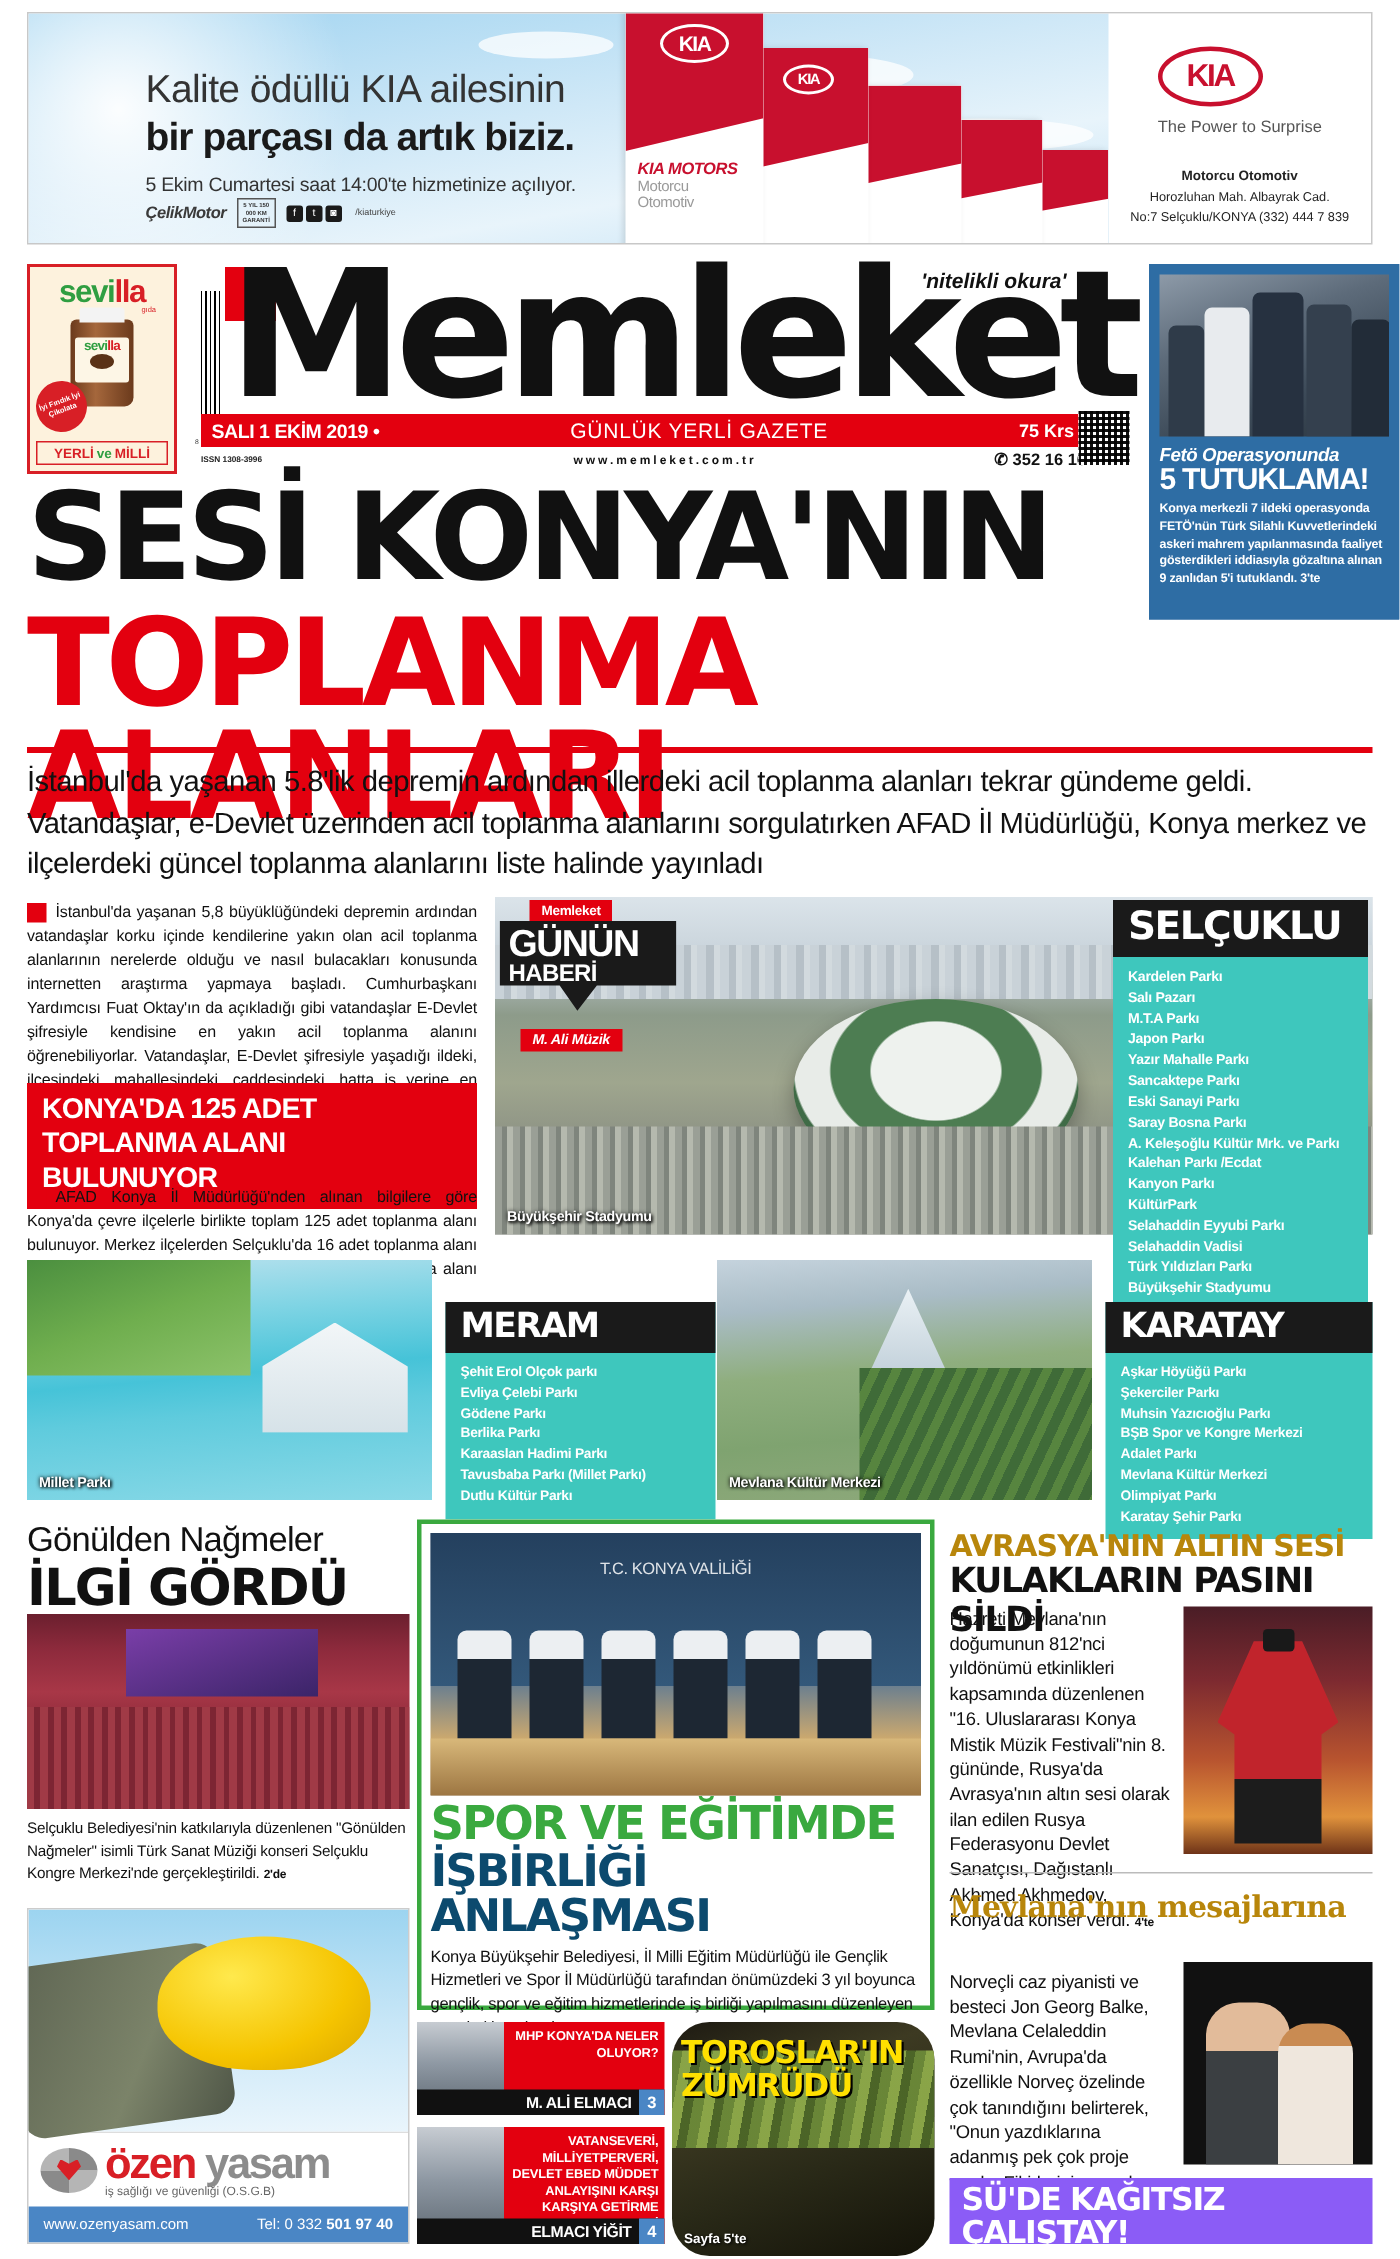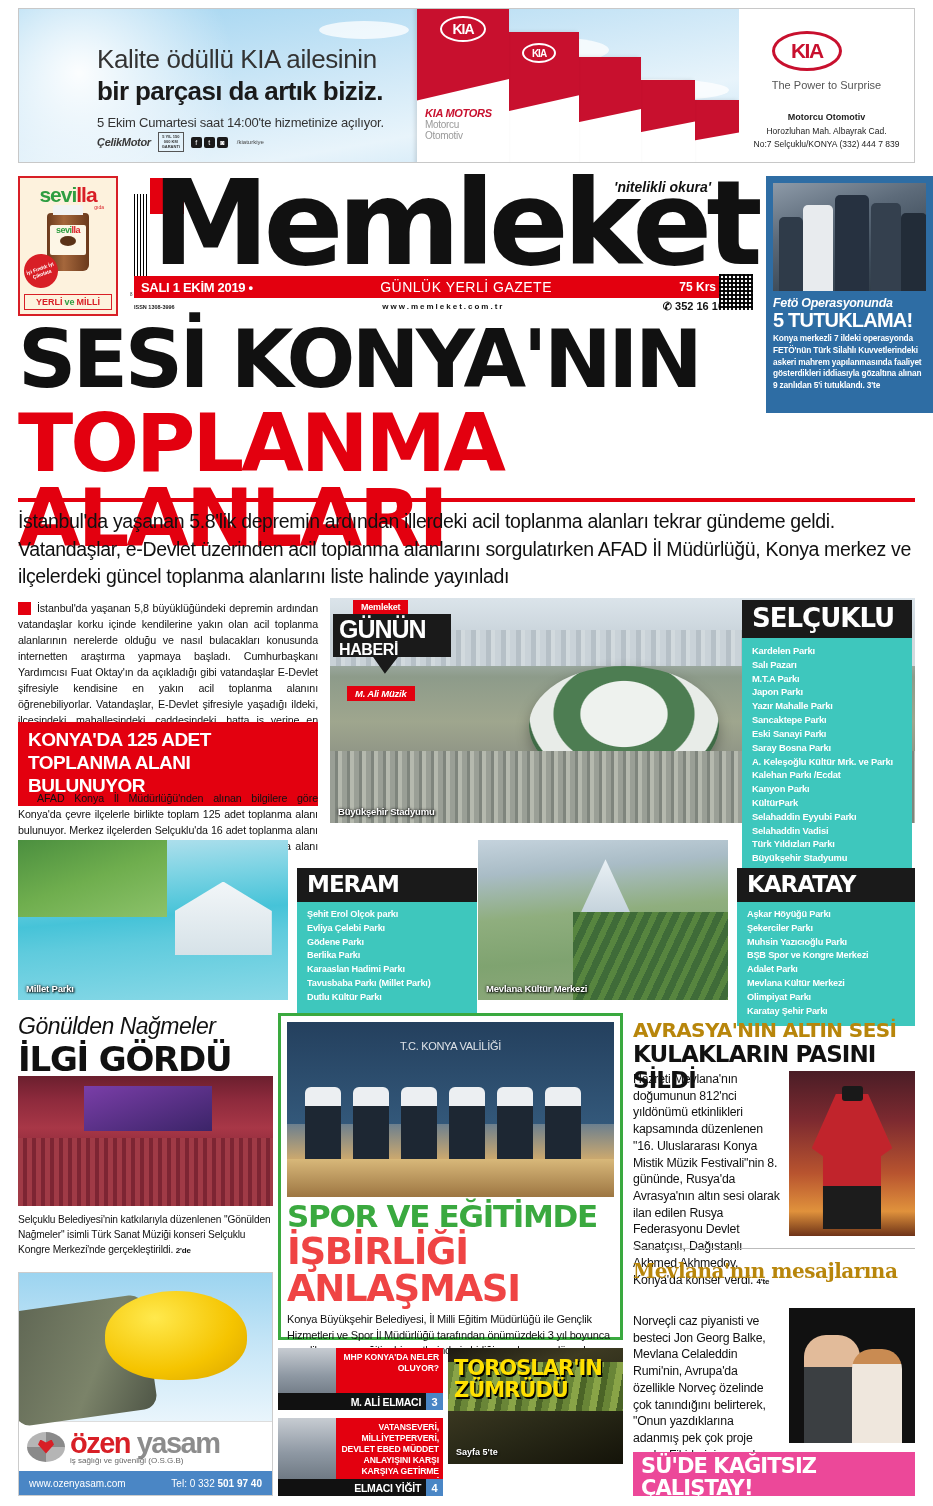--- a/index.html
+++ b/index.html
@@ -194,21 +194,21 @@
   .kp-dome { position:absolute; left:38%; top:12%; width:26%; height:44%;
     background:linear-gradient(180deg,#eaf1f5,#b9c9d4); clip-path:polygon(50% 0,100% 100%,0 100%); }
   .kp-trees { position:absolute; right:0; bottom:0; width:62%; height:55%;
     background:repeating-linear-gradient(115deg,#3f6b38 0 7px,#57853f 7px 13px); }
   .karatay-panel { left:737px; top:868px; width:178px; }
   .karatay-panel .lp-head { font-size:23px; }
   .karatay-panel li { font-size:9.2px; line-height:1.5; }
 
   
   .gn-kicker { position:absolute; left:18px; top:1013px; font-size:23px; color:#111;
-    letter-spacing:-.5px; font-weight:400;font-style:italic; }
+    letter-spacing:-.5px; font-weight:400; }
   .gn-head { position:absolute; left:18px; top:1039px; font-size:34px; font-weight:bold;
     color:#111; letter-spacing:-1.2px; font-family:"DejaVu Sans", sans-serif; }
   .gn-photo { left:18px; top:1076px; width:255px; height:130px;
     background:linear-gradient(180deg,#6b1f2e 0%,#8d2a3c 18%,#a83747 40%,#7c2333 70%,#511722 100%); }
   .gn-stage { position:absolute; left:26%; top:8%; width:50%; height:34%;
     background:linear-gradient(160deg,#7a3ea8,#3b2468); }
   .gn-seat { position:absolute; left:0; bottom:0; width:100%; height:52%;
     background:repeating-linear-gradient(to right,#a03a46 0 5px,#7d2533 5px 9px); }
   .gn-cap { position:absolute; left:18px; top:1212px; width:255px; font-size:10.2px;
     line-height:1.48; color:#111; letter-spacing:-.15px; }
@@ -243,40 +243,40 @@
   .gb-wall { position:absolute; left:0; top:0; width:100%; height:58%;
     background:linear-gradient(180deg,#24405e,#33587a); }
   .gb-logo { position:absolute; left:30%; top:10%; width:40%; height:34%; color:#fff;
     font-size:11px; text-align:center; opacity:.85; letter-spacing:-.3px; }
   .gb-table { position:absolute; left:0; bottom:0; width:100%; height:22%;
     background:linear-gradient(180deg,#d8b87a,#9d7642); }
   .person { position:absolute; bottom:22%; width:36px; height:72px; border-radius:6px 6px 0 0;
     background:linear-gradient(180deg,#eceff2 0 26%,#1d2733 26% 100%); }
   .gb-h1 { font-size:31px; font-weight:bold; color:#3aa93f; letter-spacing:-1.3px; line-height:1.02;
     margin-top:4px; font-family:"DejaVu Sans", sans-serif; }
-  .gb-h2 { font-size:37px; font-weight:bold; color:#ef4444; letter-spacing:-1.3px; line-height:1.02;
+  .gb-h2 { font-size:30px; font-weight:bold; color:#0c4a6e; letter-spacing:-1.3px; line-height:1.02;
     font-family:"DejaVu Sans", sans-serif; }
   .gb-body { font-size:11px; line-height:1.42; color:#111; margin-top:4px; letter-spacing:-.2px; }
 
   .col-mhp { position:absolute; left:278px; top:1348px; width:165px; height:62px;
     background:#e3000f; overflow:hidden; }
   .col-yigit { position:absolute; left:278px; top:1418px; width:165px; height:78px;
     background:#e3000f; overflow:hidden; }
   .col-face { position:absolute; left:0; top:0; width:58px; height:100%;
     background:linear-gradient(180deg,#c7ccd2 0%,#8e98a3 45%,#5c6670 100%); }
   .col-txt { position:absolute; left:60px; right:4px; top:4px; color:#fff; font-size:8.6px;
     font-weight:bold; text-align:right; line-height:1.28; letter-spacing:-.1px; }
   .col-foot { position:absolute; left:0; right:0; bottom:0; height:17px; background:#111;
     display:flex; align-items:center; justify-content:flex-end; }
   .col-name { color:#fff; font-size:10.5px; font-weight:bold; padding-right:5px; letter-spacing:-.3px;}
   .col-num { width:17px; height:17px; background:#4a86c5; color:#fff; font-size:11px; font-weight:bold;
     display:flex; align-items:center; justify-content:center; }
 
-  .toros { position:absolute; left:448px; top:1348px; width:175px; height:116px; overflow:hidden;
-    background:linear-gradient(160deg,#1d1a12 0%,#3d3a22 30%,#2a2a18 60%,#141309 100%); }
+  .toros { position:absolute; left:448px; top:1348px; width:175px; height:156px; overflow:hidden;
+    background:linear-gradient(160deg,#1d1a12 0%,#3d3a22 30%,#2a2a18 60%,#141309 100%);border-radius:25px; }
   .toros-vine { position:absolute; left:0; top:12%; width:100%; height:42%;
     background:repeating-linear-gradient(100deg,#6f8f3a 0 7px,#93b14c 7px 14px,#4e6a28 14px 20px); opacity:.9;}
   .toros-t1 { position:absolute; left:6px; top:8px; color:#ffe000; font-size:21px; font-weight:bold;
     letter-spacing:-1px; text-shadow:1.5px 1.5px 0 #000; font-family:"DejaVu Sans", sans-serif; }
   .toros-t2 { position:absolute; left:6px; top:30px; color:#ffe000; font-size:21px; font-weight:bold;
     letter-spacing:-1px; text-shadow:1.5px 1.5px 0 #000; font-family:"DejaVu Sans", sans-serif; }
   .toros-cap { position:absolute; left:8px; bottom:7px; color:#fff; font-size:9px; font-weight:bold;
     text-shadow:1px 1px 2px #000; }
 
   
@@ -300,21 +300,21 @@
   .mv-head { position:absolute; left:633px; top:1285px; font-size:23px; font-weight:bold;
     color:#111; letter-spacing:-.8px; font-family:"DejaVu Sans", sans-serif; }
   .mv-body { position:absolute; left:633px; top:1313px; width:148px; font-size:12.3px;
     line-height:1.36; color:#111; letter-spacing:-.2px; }
   .mv-photo { left:789px; top:1308px; width:126px; height:135px; background:#111; }
   .mv-p1 { position:absolute; left:12%; bottom:0; width:44%; height:80%;
     background:linear-gradient(180deg,#e2bb9a 0 30%,#3b3f42 30% 100%); border-radius:22px 22px 0 0; }
   .mv-p2 { position:absolute; right:10%; bottom:0; width:40%; height:70%;
     background:linear-gradient(180deg,#c98b52 0 16%,#efe7dd 16% 100%); border-radius:20px 20px 0 0; }
 
-  .su-bar { position:absolute; left:633px; top:1452px; width:282px; height:44px; background:#ec4899;
+  .su-bar { position:absolute; left:633px; top:1452px; width:282px; height:44px; background:#8b5cf6;
     color:#fff; padding:3px 8px 0; }
   .su-head { font-size:21px; font-weight:bold; letter-spacing:-.9px; line-height:1.05;
     font-family:"DejaVu Sans", sans-serif; }
   .su-sub { font-size:9.5px; font-weight:bold; margin-top:1px; }
 </style>
 </head>
 <body>
 
 <div class="page">
 

